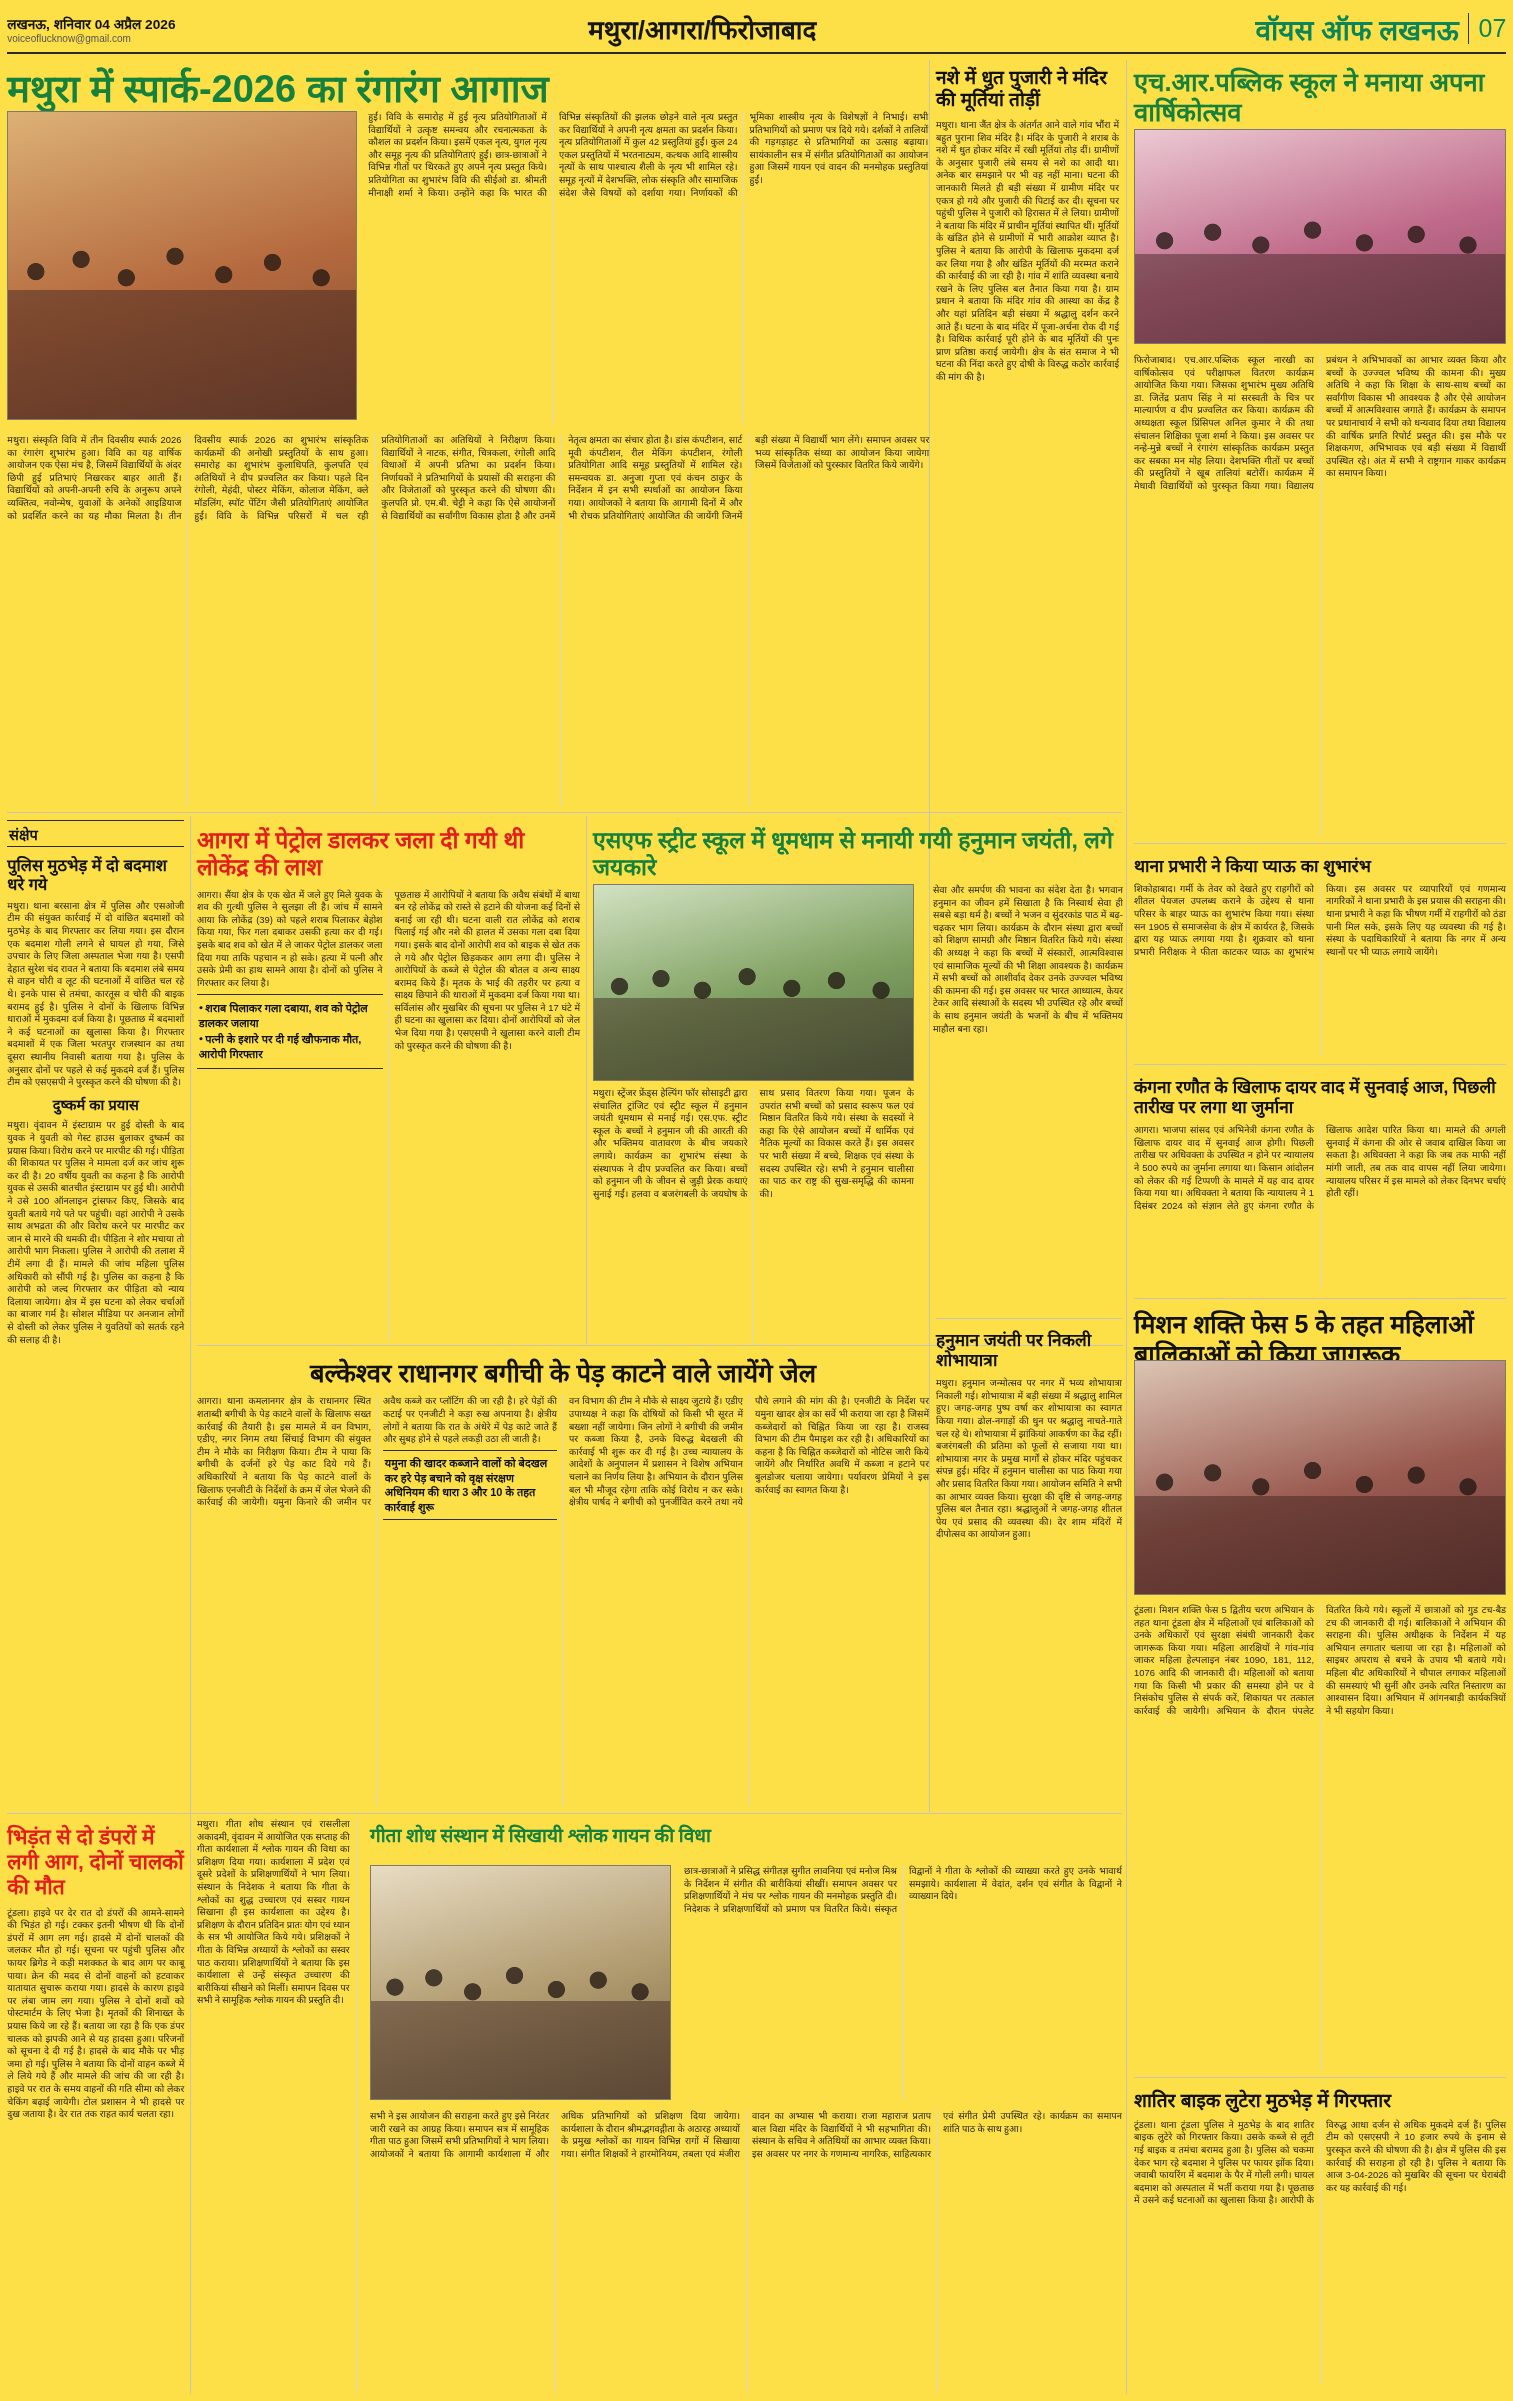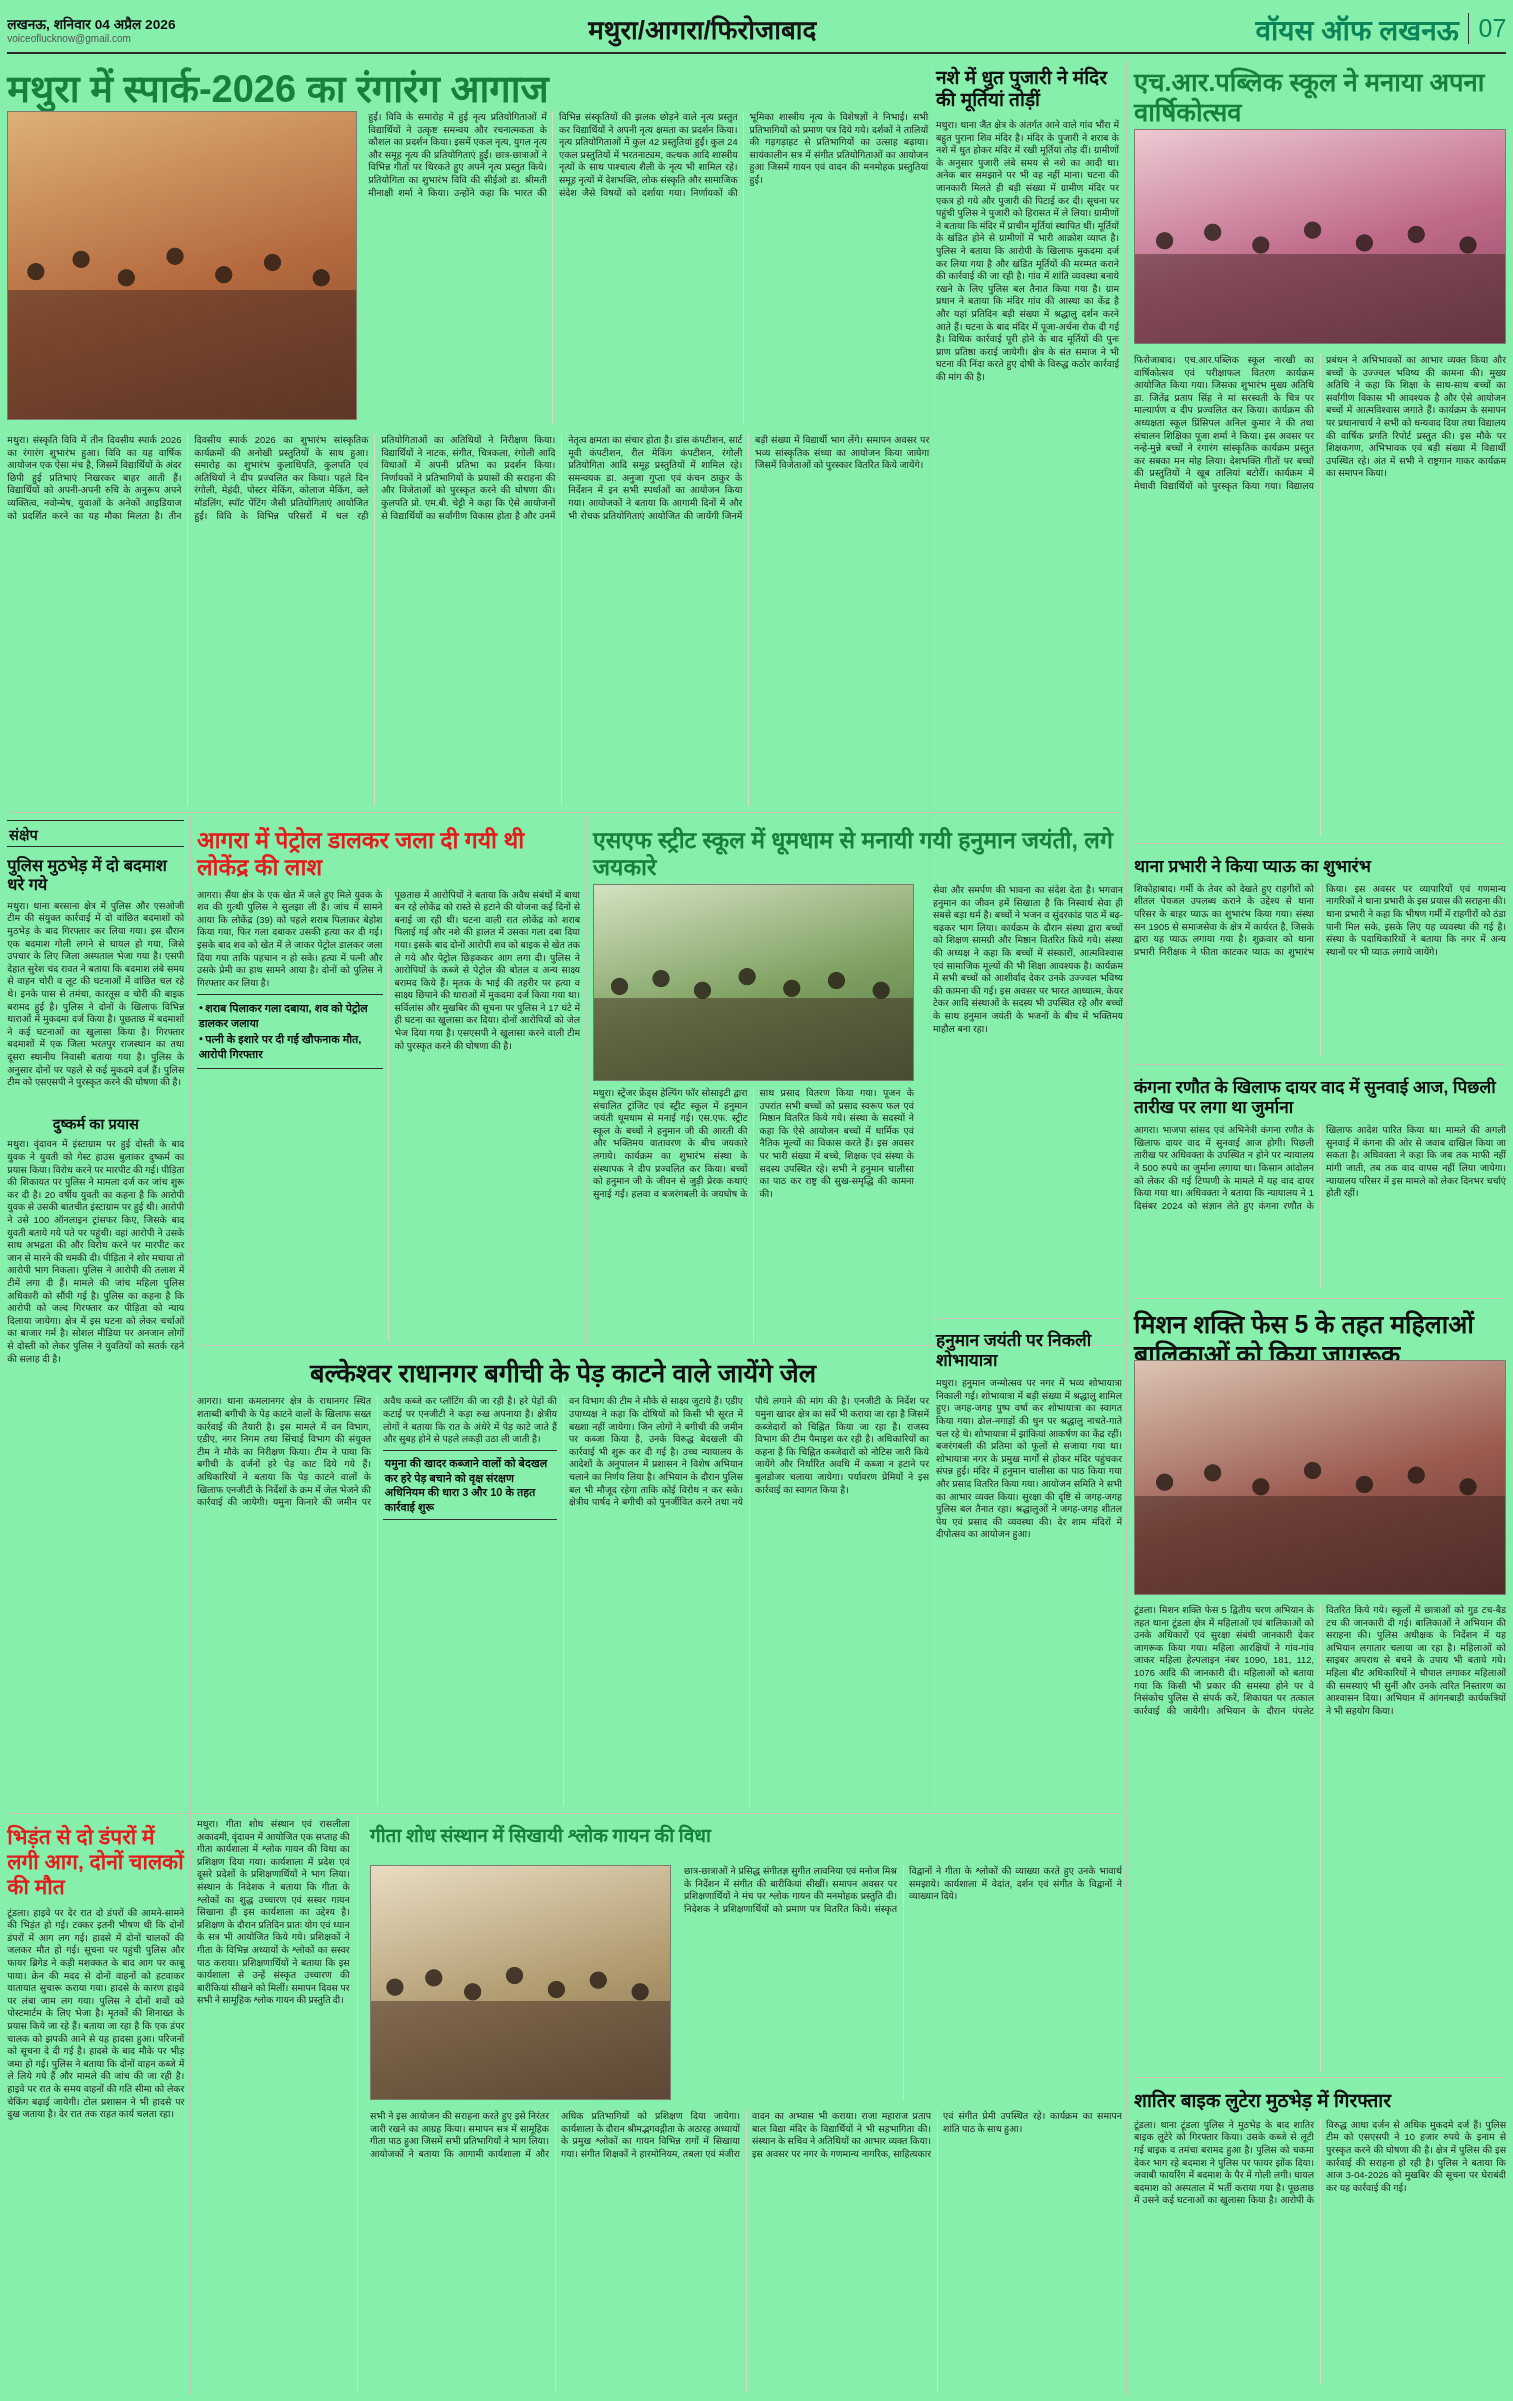--- a/index.html
+++ b/index.html
@@ -1,17 +1,17 @@
 <!DOCTYPE html>
 <html lang="hi" style="font-size:14.6px"><head>
 <meta charset="utf-8">
 <style>
   * { margin:0; padding:0; box-sizing:border-box; }
   body { font-family:"Liberation Sans","DejaVu Sans",sans-serif; background:#e9e6dc; }
-  .page { position:relative; width:1513px; height:2401px; background:#86efac; overflow:hidden; margin:0 auto; }
+  .page { position:relative; width:1513px; height:2401px; background:#fde047; overflow:hidden; margin:0 auto; }
   .sec { position:absolute; }
   .txt { font-size:9.4px; line-height:1.34; text-align:justify; color:#1d1d1d; word-break:break-word; }
   .txt p { margin:0 0 3.7px 0; }
   .c2 { column-count:2; column-gap:12px; column-rule:0.9px solid #ddd8ca; }
   .c3 { column-count:3; column-gap:12px; column-rule:0.9px solid #ddd8ca; }
   .c4 { column-count:4; column-gap:12px; column-rule:0.9px solid #ddd8ca; }
   .c5 { column-count:5; column-gap:12.8px; column-rule:0.9px solid #ddd8ca; }
   .headline { font-weight:700; color:#111; line-height:1.18;margin-top:7px; }
   .h-green { color:#15813c; }
   .h-red { color:#e31d1d; }
@@ -98,21 +98,21 @@
   <section class="sec" style="left:1134px;top:60px;width:372px;height:778px;">
     <h2 class="headline h-green" style="font-size:25.6px;">एच.आर.पब्लिक स्कूल ने मनाया अपना वार्षिकोत्सव</h2>
     <div class="ph ph-pink" style="left:0;top:69px;width:372px;height:215px;"></div>
     <div class="txt c2" style="position:absolute;left:0;top:294px;width:372px;height:482px;">फिरोजाबाद। एच.आर.पब्लिक स्कूल नारखी का वार्षिकोत्सव एवं परीक्षाफल वितरण कार्यक्रम आयोजित किया गया। जिसका शुभारंभ मुख्य अतिथि डा. जितेंद्र प्रताप सिंह ने मां सरस्वती के चित्र पर माल्यार्पण व दीप प्रज्वलित कर किया। कार्यक्रम की अध्यक्षता स्कूल प्रिंसिपल अनिल कुमार ने की तथा संचालन शिक्षिका पूजा शर्मा ने किया। इस अवसर पर नन्हे-मुन्ने बच्चों ने रंगारंग सांस्कृतिक कार्यक्रम प्रस्तुत कर सबका मन मोह लिया। देशभक्ति गीतों पर बच्चों की प्रस्तुतियों ने खूब तालियां बटोरीं। कार्यक्रम में मेधावी विद्यार्थियों को पुरस्कृत किया गया। विद्यालय प्रबंधन ने अभिभावकों का आभार व्यक्त किया और बच्चों के उज्ज्वल भविष्य की कामना की। मुख्य अतिथि ने कहा कि शिक्षा के साथ-साथ बच्चों का सर्वांगीण विकास भी आवश्यक है और ऐसे आयोजन बच्चों में आत्मविश्वास जगाते हैं। कार्यक्रम के समापन पर प्रधानाचार्य ने सभी को धन्यवाद दिया तथा विद्यालय की वार्षिक प्रगति रिपोर्ट प्रस्तुत की। इस मौके पर शिक्षकगण, अभिभावक एवं बड़ी संख्या में विद्यार्थी उपस्थित रहे। अंत में सभी ने राष्ट्रगान गाकर कार्यक्रम का समापन किया।</div>
   </section>
 
   <section class="sec" style="left:7.3px;top:820px;width:177px;height:988px;">
     <div class="brief-label">संक्षेप</div>
     <h3 class="headline" style="font-size:16.4px;margin-top:8.2px;">पुलिस मुठभेड़ में दो बदमाश धरे गये</h3>
     <div class="txt" style="margin-top:5.5px;">मथुरा। थाना बरसाना क्षेत्र में पुलिस और एसओजी टीम की संयुक्त कार्रवाई में दो वांछित बदमाशों को मुठभेड़ के बाद गिरफ्तार कर लिया गया। इस दौरान एक बदमाश गोली लगने से घायल हो गया, जिसे उपचार के लिए जिला अस्पताल भेजा गया है। एसपी देहात सुरेश चंद रावत ने बताया कि बदमाश लंबे समय से वाहन चोरी व लूट की घटनाओं में वांछित चल रहे थे। इनके पास से तमंचा, कारतूस व चोरी की बाइक बरामद हुई है। पुलिस ने दोनों के खिलाफ विभिन्न धाराओं में मुकदमा दर्ज किया है। पूछताछ में बदमाशों ने कई घटनाओं का खुलासा किया है। गिरफ्तार बदमाशों में एक जिला भरतपुर राजस्थान का तथा दूसरा स्थानीय निवासी बताया गया है। पुलिस के अनुसार दोनों पर पहले से कई मुकदमे दर्ज हैं। पुलिस टीम को एसएसपी ने पुरस्कृत करने की घोषणा की है।</div>
-    <h3 class="headline" style="font-size:14.6px;margin-top:27px;text-align:center;">दुष्कर्म का प्रयास</h3>
+    <h3 class="headline" style="font-size:14.6px;margin-top:8px;text-align:center;">दुष्कर्म का प्रयास</h3>
     <div class="txt" style="margin-top:5.5px;">मथुरा। वृंदावन में इंस्टाग्राम पर हुई दोस्ती के बाद युवक ने युवती को गेस्ट हाउस बुलाकर दुष्कर्म का प्रयास किया। विरोध करने पर मारपीट की गई। पीड़िता की शिकायत पर पुलिस ने मामला दर्ज कर जांच शुरू कर दी है। 20 वर्षीय युवती का कहना है कि आरोपी युवक से उसकी बातचीत इंस्टाग्राम पर हुई थी। आरोपी ने उसे 100 ऑनलाइन ट्रांसफर किए, जिसके बाद युवती बताये गये पते पर पहुंची। वहां आरोपी ने उसके साथ अभद्रता की और विरोध करने पर मारपीट कर जान से मारने की धमकी दी। पीड़िता ने शोर मचाया तो आरोपी भाग निकला। पुलिस ने आरोपी की तलाश में टीमें लगा दी हैं। मामले की जांच महिला पुलिस अधिकारी को सौंपी गई है। पुलिस का कहना है कि आरोपी को जल्द गिरफ्तार कर पीड़िता को न्याय दिलाया जायेगा। क्षेत्र में इस घटना को लेकर चर्चाओं का बाजार गर्म है। सोशल मीडिया पर अनजान लोगों से दोस्ती को लेकर पुलिस ने युवतियों को सतर्क रहने की सलाह दी है।</div>
   </section>
 
   <section class="sec" style="left:197px;top:820px;width:383px;height:520px;">
     <h2 class="headline h-red" style="font-size:23px;">आगरा में पेट्रोल डालकर जला दी गयी थी लोकेंद्र की लाश</h2>
     <div class="txt c2" style="margin-top:7.3px;height:452px;">
       <p>आगरा। सैंया क्षेत्र के एक खेत में जले हुए मिले युवक के शव की गुत्थी पुलिस ने सुलझा ली है। जांच में सामने आया कि लोकेंद्र (39) को पहले शराब पिलाकर बेहोश किया गया, फिर गला दबाकर उसकी हत्या कर दी गई। इसके बाद शव को खेत में ले जाकर पेट्रोल डालकर जला दिया गया ताकि पहचान न हो सके। हत्या में पत्नी और उसके प्रेमी का हाथ सामने आया है। दोनों को पुलिस ने गिरफ्तार कर लिया है।</p>
       <div class="inset">
         <span class="b">शराब पिलाकर गला दबाया, शव को पेट्रोल डालकर जलाया</span>
         <span class="b">पत्नी के इशारे पर दी गई खौफनाक मौत, आरोपी गिरफ्तार</span>

